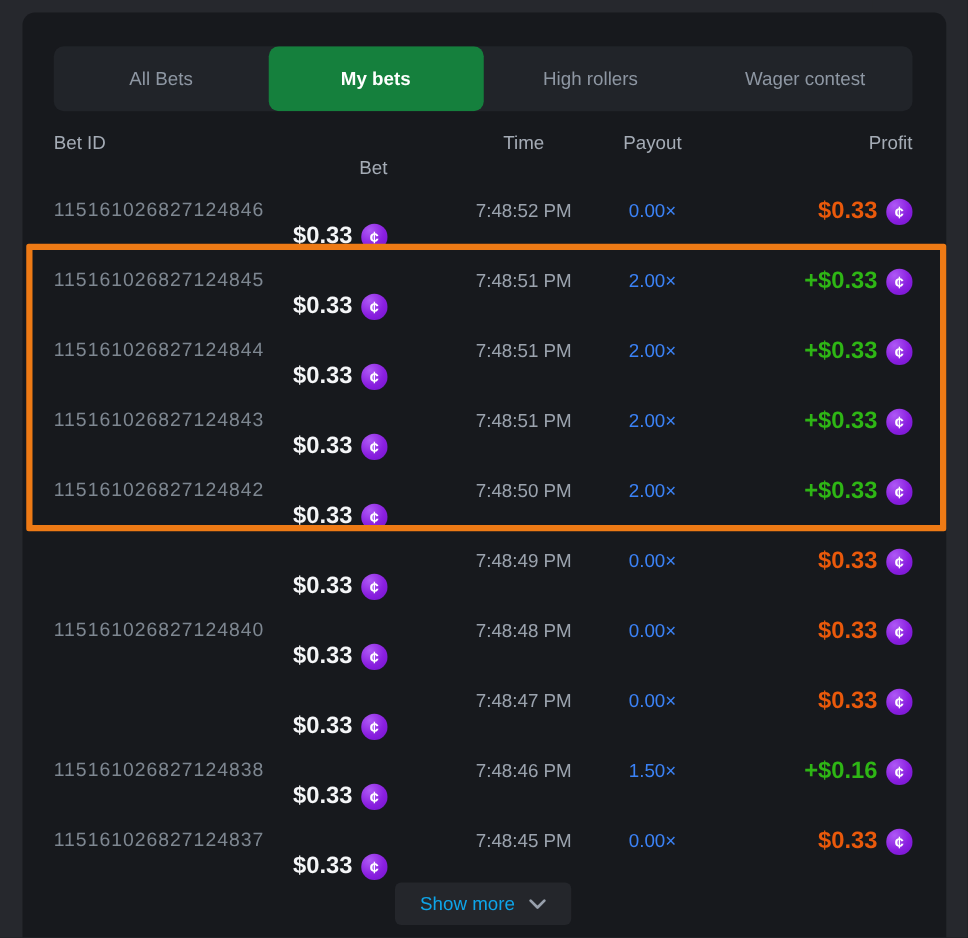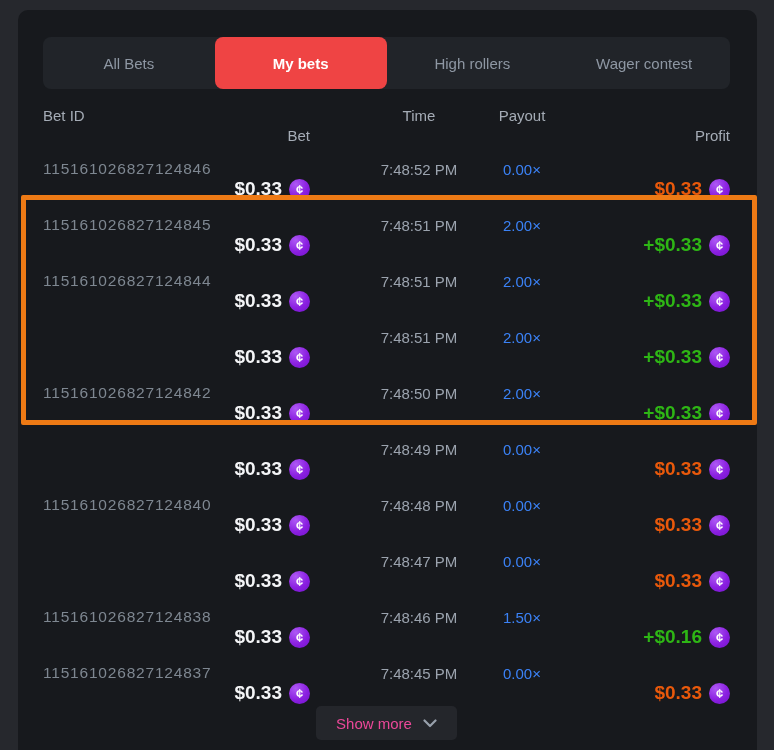--- a/index.html
+++ b/index.html
@@ -7,49 +7,49 @@
 
   .stage { position:relative; width:698px; height:750px; background:#26282d; }
 
   .panel { position:absolute; left:18px; top:10px; width:739px; height:740px;
            background:#17191d; border-radius:10px 10px 0 0; padding:27px 27px 0 25px; }
 
   
   .tabs { display:flex; height:52px; background:#212429; border-radius:8px; overflow:hidden; }
   .tab { flex:1; display:flex; align-items:center; justify-content:center;
          color:#8e97a3; font-size:15px; cursor:pointer; user-select:none; }
-  .tab.active { background:#ef4444; color:#ffffff; font-weight:700; border-radius:8px; }
+  .tab.active { background:#15803d; color:#ffffff; font-weight:700; border-radius:8px; }
 
   
   .thead { position:relative; height:52px; }
   .row   { position:relative; height:56px; }
 
   .cell { position:absolute; top:50%; transform:translateY(-50%); font-size:15px; white-space:nowrap; }
   .c-id     { left:0; color:#7e8791; font-size:15.5px; letter-spacing:0.8px; }
   .c-bet    { right:420px; display:flex; align-items:center; gap:7px;margin-top:20px; }
   .c-time   { left:376px; transform:translate(-50%,-50%); color:#9ba3ae; }
   .c-payout { left:479px; transform:translate(-50%,-50%); color:#3b82f6; }
-  .c-profit { right:0; display:flex; align-items:center; gap:7px;margin-top:20px; }
+  .c-profit { right:0; display:flex; align-items:center; gap:7px; }
 
   .thead .cell { color:#a5acb6; font-size:15px; letter-spacing:0; }
   .thead .c-bet, .thead .c-profit { display:block; }
 
   .amount { font-weight:700; font-size:19px; color:#f4f5f7; }
   .pval.win  { color:#2eb615; }
   .pval.loss { color:#e9590b; }
 
   .coin { width:21px; height:21px; border-radius:50%; flex:0 0 21px;
           background:radial-gradient(circle at 32% 26%, #ae59f5 0%, #8a1fe0 55%, #7313cc 100%);
           color:#ffffff; font-weight:700; font-size:13px; line-height:21px;
           display:flex; align-items:center; justify-content:center; }
 
   
   .showmore-wrap { margin-top:5px; display:flex; justify-content:center; }
   .showmore { height:34px; padding:0 20px; background:#24262b; border:none; border-radius:5px;
-              color:#ec4899; font-size:15px; font-family:"Liberation Sans", sans-serif;
+              color:#0ea5e9; font-size:15px; font-family:"Liberation Sans", sans-serif;
               display:flex; align-items:center; gap:11px; cursor:pointer; }
   .showmore svg { display:block; }
 
   
   .highlight { position:absolute; left:21px; top:195px; width:736px; height:230px;
                border:5px solid #ee7a15; border-radius:2px; pointer-events:none; z-index:5; }
 </style>
 </head>
 <body>
 
@@ -109,20 +109,21 @@
           </span>
         <span class="cell c-time">7:48:51 PM</span>
         <span class="cell c-payout">2.00×</span>
         <span class="cell c-profit">
             <b class="amount pval win">+$0.33</b>
             <span class="coin">¢</span>
           </span>
       </div>
 
       <div class="row">
+        <span class="cell c-id">115161026827124843</span>
         <span class="cell c-bet">
             <b class="amount">$0.33</b>
             <span class="coin">¢</span>
           </span>
         <span class="cell c-time">7:48:51 PM</span>
         <span class="cell c-payout">2.00×</span>
         <span class="cell c-profit">
             <b class="amount pval win">+$0.33</b>
             <span class="coin">¢</span>
           </span>

